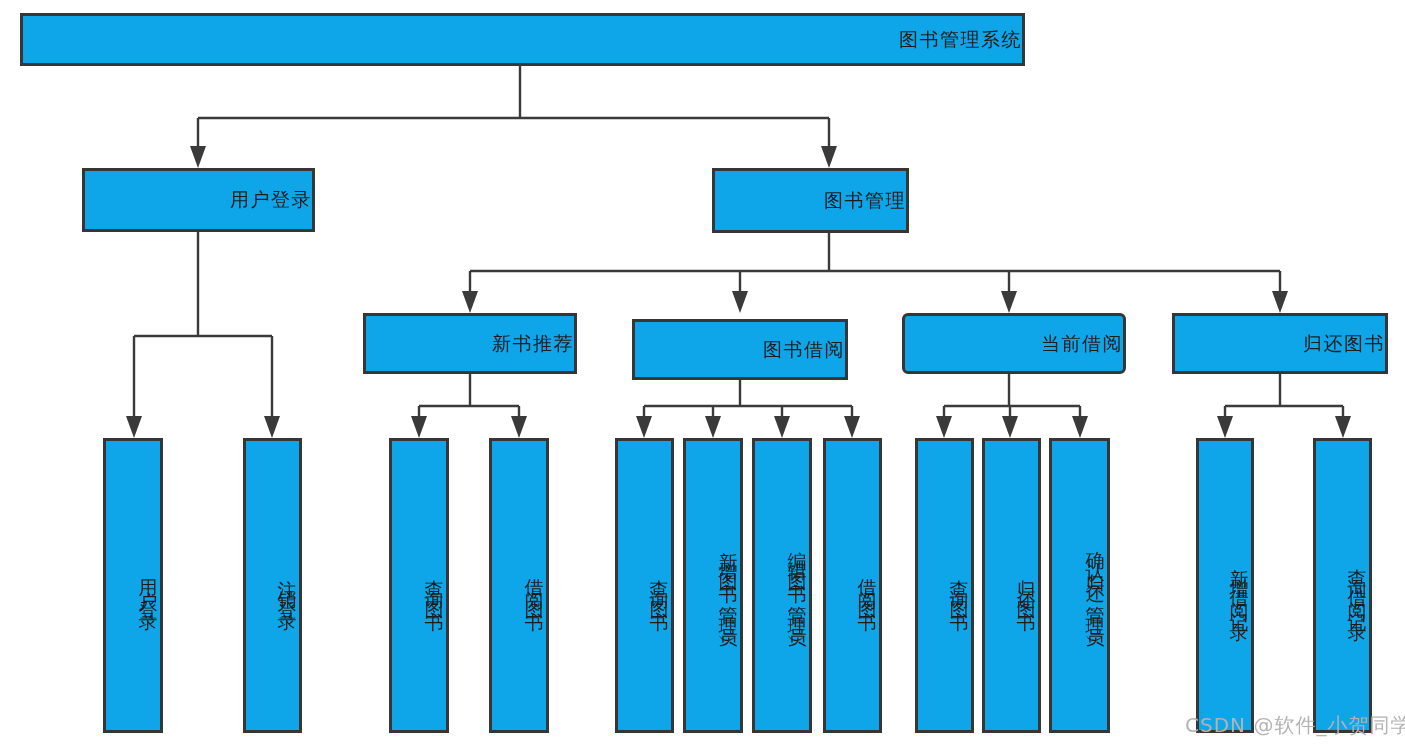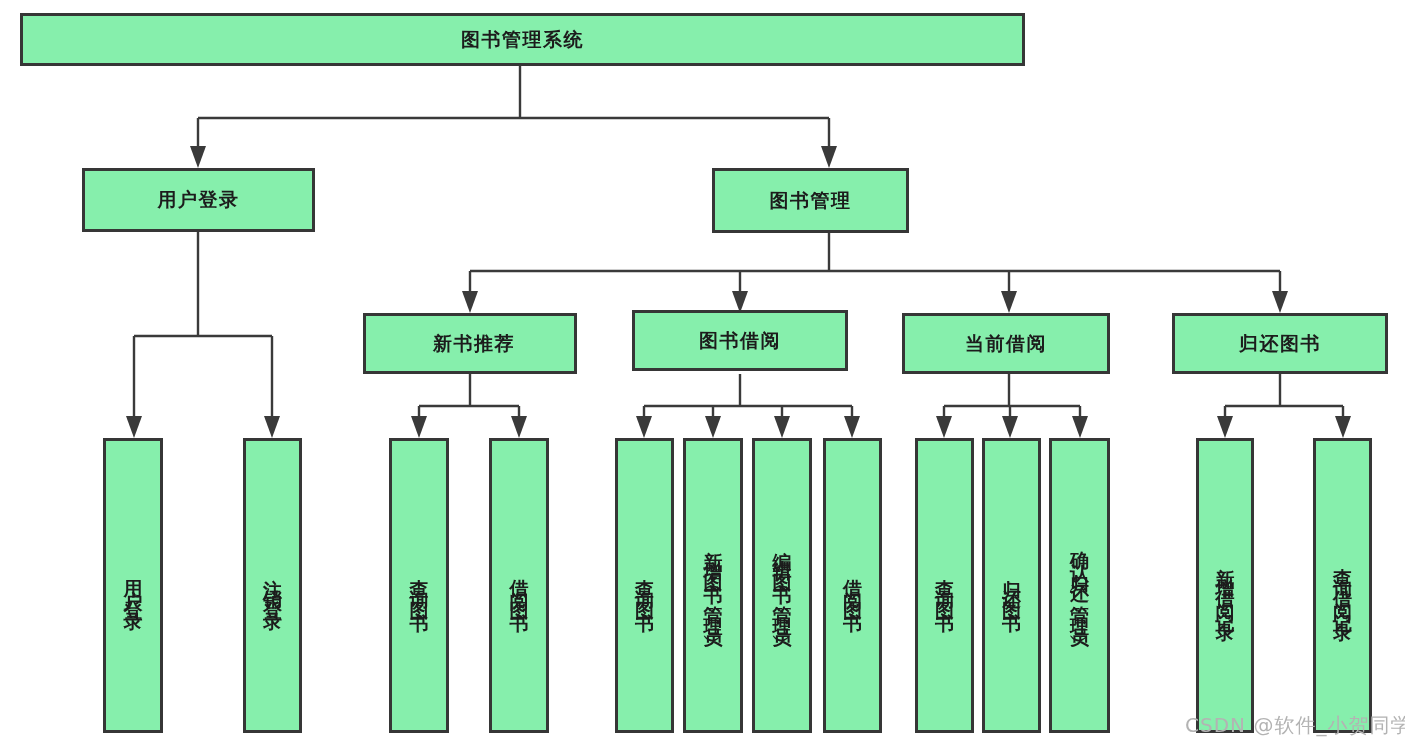--- a/index.html
+++ b/index.html
@@ -13,28 +13,27 @@
   }
   .edges {
     position: absolute;
     left: 0; top: 0;
     width: 1405px; height: 747px;
     z-index: 1;
   }
   .node {
     position: absolute;
     box-sizing: border-box;
-    background: #86efac;
+    background: #0ea5e9;
     border: 3px solid #363636;
     display: flex;
     align-items: center;
-    justify-content: center;
+    justify-content: flex-end;
     color: #1c1c1c;
     z-index: 2;
-    font-weight: bold;
   }
   .h-label {
     font-size: 19px;
     letter-spacing: 1.5px;
     white-space: nowrap;
   }
   .v-label {
     writing-mode: vertical-rl;
     text-orientation: mixed;
     font-size: 19px;
@@ -50,22 +49,22 @@
     color: #b3b3b3;
     letter-spacing: 1px;
     white-space: nowrap;
     z-index: 4;
   }
   
   .n-root   { left: 20px;  top: 13px;  width: 1005px; height: 53px; }
   .n-login  { left: 82px;  top: 168px; width: 233px;  height: 64px; }
   .n-mgmt   { left: 712px; top: 168px; width: 197px;  height: 65px; }
   .n-nbr    { left: 363px; top: 313px; width: 214px;  height: 61px; padding-left: 8px; }
-  .n-bb     { left: 632px; top: 310px; width: 216px;  height: 61px; }
-  .n-cb     { left: 902px; top: 313px; width: 208px;  height: 61px; }
+  .n-bb     { left: 632px; top: 319px; width: 216px;  height: 61px; }
+  .n-cb     { left: 902px; top: 313px; width: 224px;  height: 61px; border-radius: 6px; }
   .n-br     { left: 1172px;top: 313px; width: 216px;  height: 61px; }
   .leaf     { top: 438px;  height: 295px; }
   .l1  { left: 103px;  width: 60px; }
   .l2  { left: 243px;  width: 59px; }
   .l3  { left: 389px;  width: 60px; }
   .l4  { left: 489px;  width: 60px; }
   .l5  { left: 615px;  width: 59px; }
   .l6  { left: 683px;  width: 60px; }
   .l7  { left: 752px;  width: 60px; }
   .l8  { left: 823px;  width: 59px; }

